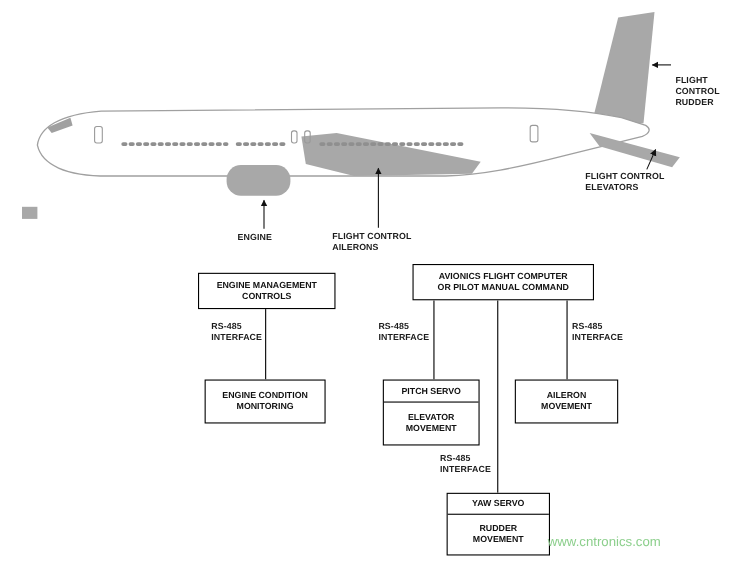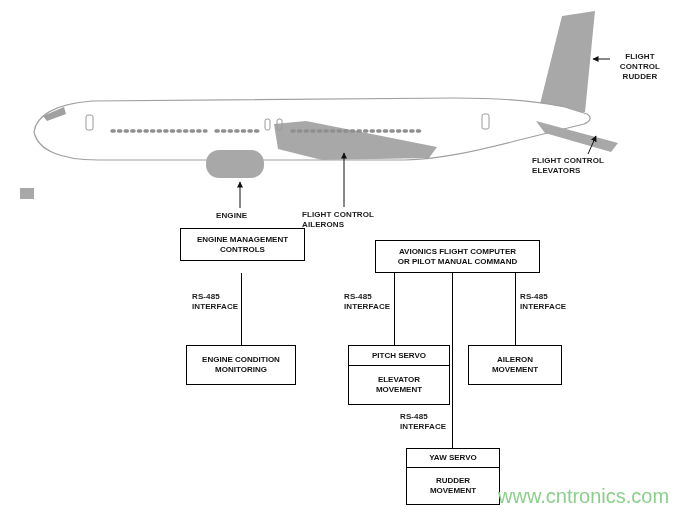--- a/index.html
+++ b/index.html
@@ -24,21 +24,21 @@
     box-sizing:border-box;
   }
   .cell {
     display:flex; align-items:center; justify-content:center;
     text-align:center; font-size:8px; font-weight:bold; color:#111;
     white-space:pre-line; line-height:10px;
   }
   .title { border-bottom:1px solid #000; }
   .vline { position:absolute; width:1px; background:#000; }
   .watermark {
-    position:absolute; left:498px; top:485px; font-size:20px;
+    position:absolute; left:498px; top:485px; font-size:12px;
     color:#8ccf8c; font-weight:normal;
   }
 </style>
 </head>
 <body>
 
 <div class="canvas">
 
   <svg class="art" width="680" height="512" viewBox="0 0 680 512">
     <defs>
@@ -76,52 +76,52 @@
     <line x1="610" y1="59" x2="593" y2="59" stroke="#111" stroke-width="1" marker-end="url(#arr)"></line>
   </svg>
 
   <div class="legend-swatch"></div>
 
   <div class="lbl ctr" style="left:216px; top:211px; width:48px;">ENGINE</div>
   <div class="lbl ml ctr" style="left:302px; top:210px; width:84px;">FLIGHT CONTROL
 AILERONS</div>
   <div class="lbl ml ctr" style="left:532px; top:156px; width:96px;">FLIGHT CONTROL
 ELEVATORS</div>
-  <div class="lbl ml" style="left:614px; top:52px; width:52px;text-align:center;">FLIGHT
+  <div class="lbl ml" style="left:614px; top:68px; width:52px;">FLIGHT
 CONTROL
 RUDDER</div>
 
   <div class="vline" style="left:241px; top:273px; height:72px;"></div>
   <div class="vline" style="left:394px; top:273px; height:72px;"></div>
   <div class="vline" style="left:515px; top:273px; height:72px;"></div>
   <div class="vline" style="left:452px; top:273px; height:175px;"></div>
 
   <div class="lbl ml ctr" style="left:192px; top:292px; width:46px;">RS-485
 INTERFACE</div>
   <div class="lbl ml ctr" style="left:344px; top:292px; width:46px;">RS-485
 INTERFACE</div>
   <div class="lbl ml ctr" style="left:520px; top:292px; width:46px;">RS-485
 INTERFACE</div>
   <div class="lbl ml ctr" style="left:400px; top:412px; width:46px;">RS-485
 INTERFACE</div>
 
-  <div class="box" style="left:180px; top:228px; width:125px; height:33px;">
+  <div class="box" style="left:180px; top:248px; width:125px; height:33px;">
     <div class="cell" style="height:100%;">ENGINE MANAGEMENT
 CONTROLS</div>
   </div>
   <div class="box" style="left:375px; top:240px; width:165px; height:33px;">
     <div class="cell" style="height:100%;">AVIONICS FLIGHT COMPUTER
 OR PILOT MANUAL COMMAND</div>
   </div>
 
   <div class="box" style="left:186px; top:345px; width:110px;">
     <div class="cell" style="height:38px;">ENGINE CONDITION
 MONITORING</div>
   </div>
-  <div class="box" style="left:348px; top:345px; width:102px;">
+  <div class="box" style="left:348px; top:345px; width:88px;">
     <div class="cell title" style="height:19px;">PITCH SERVO</div>
     <div class="cell" style="height:38px;">ELEVATOR
 MOVEMENT</div>
   </div>
   <div class="box" style="left:468px; top:345px; width:94px;">
     <div class="cell" style="height:38px;">AILERON
 MOVEMENT</div>
   </div>
 
   <div class="box" style="left:406px; top:448px; width:94px;">

